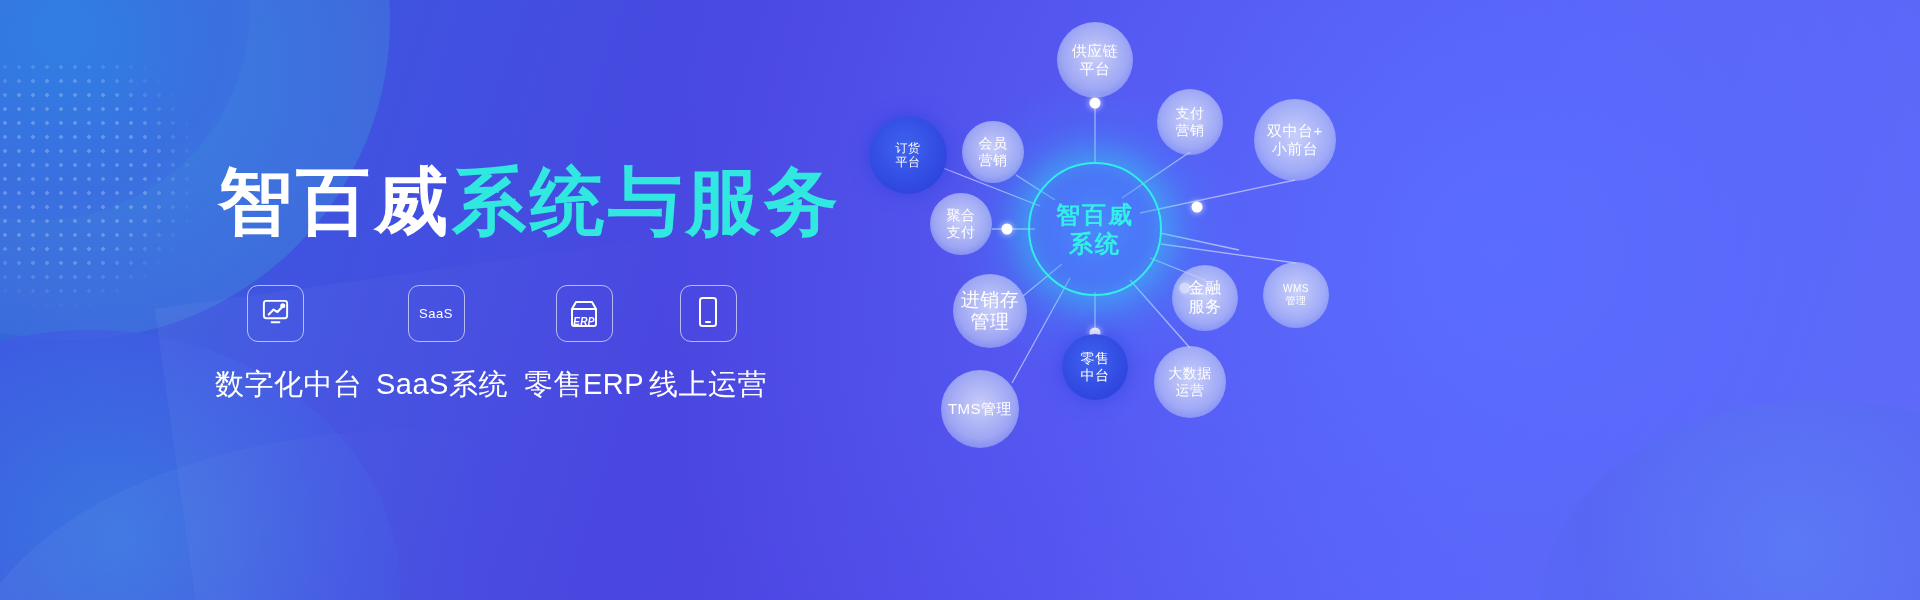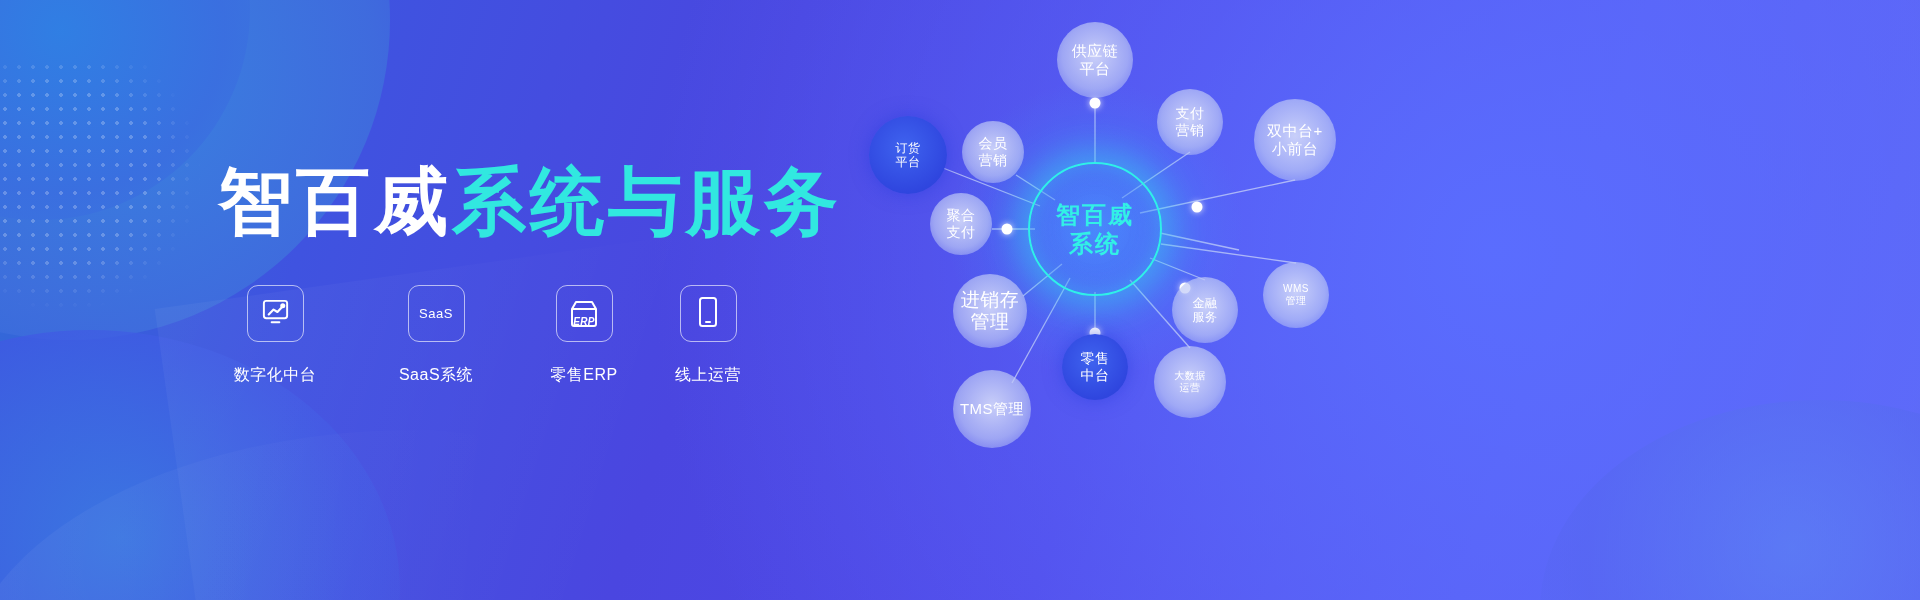--- a/index.html
+++ b/index.html
@@ -74,21 +74,21 @@
   .features{position:absolute;left:228px;top:285px;width:580px;height:120px;}
   .feat{position:absolute;width:120px;text-align:center;}
   .feat .box{
     width:57px;height:57px;margin:0 auto;
     border:1.6px solid rgba(255,255,255,.62);
     border-radius:11px;
     display:flex;align-items:center;justify-content:center;
     box-sizing:border-box;
   }
   .feat .lab{
-    margin-top:23px;font-size:16px;color:#ffffff;white-space:nowrap;letter-spacing:.5px;
+    margin-top:23px;font-size:29px;color:#ffffff;white-space:nowrap;letter-spacing:.5px;
   }
   .saas-text{font-size:13px;color:#fff;letter-spacing:.5px;}
   .erp-wrap{position:relative;width:34px;height:30px;}
   .erp-text{
     position:absolute;left:0;right:0;bottom:2px;text-align:center;
     font-size:10px;font-weight:bold;font-style:italic;color:#fff;letter-spacing:.3px;
   }
 
   
   #diagram{position:absolute;left:840px;top:0;width:1080px;height:600px;}
@@ -286,41 +286,41 @@
         </div>
     </div>
 
     <div class="node pale" style="left:150px;top:311px;width:74px;height:74px;font-size:19px;">
       <div>
           <div>进销存</div>
           <div>管理</div>
         </div>
     </div>
 
-    <div class="node pale" style="left:365px;top:310px;width:66px;height:66px;font-size:12px;">
+    <div class="node pale" style="left:365px;top:298px;width:66px;height:66px;font-size:16px;">
       <div>
           <div>金融</div>
           <div>服务</div>
         </div>
     </div>
 
     <div class="node deep" style="left:255px;top:367px;width:66px;height:66px;font-size:14px;align-items:center;">
       <div>
           <div>零售</div>
           <div>中台</div>
         </div>
     </div>
 
-    <div class="node pale" style="left:350px;top:382px;width:72px;height:72px;font-size:10px;">
+    <div class="node pale" style="left:350px;top:382px;width:72px;height:72px;font-size:14px;">
       <div>
           <div>大数据</div>
           <div>运营</div>
         </div>
     </div>
 
-    <div class="node pale" style="left:152px;top:409px;width:78px;height:78px;font-size:15px;">
+    <div class="node pale" style="left:140px;top:409px;width:78px;height:78px;font-size:15px;">
       <div>
           <div>TMS管理</div>
         </div>
     </div>
 
   </div>
 </div>
 
 </body></html>

